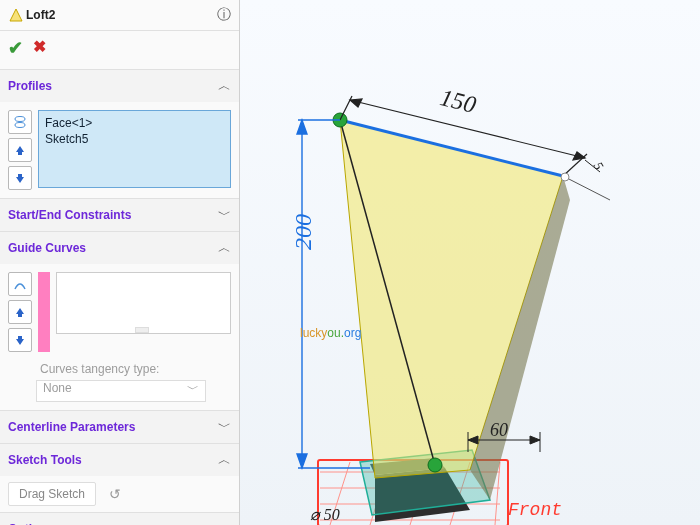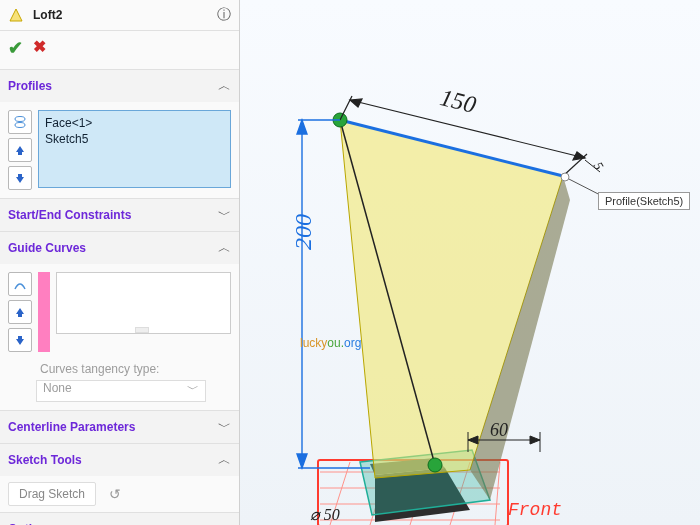--- a/index.html
+++ b/index.html
@@ -1,18 +1,18 @@
 <!DOCTYPE html>
 <html><head>
 <meta charset="utf-8">
 <style>
   * { margin: 0; padding: 0; box-sizing: border-box; font-family: "Segoe UI", Arial, sans-serif; font-size: 12px; }
   body { width: 700px; height: 525px; display: flex; background: #fff; overflow: hidden; }
   .panel { width: 240px; border-right: 1px solid #d0d0d0; background: #fafafa; display: flex; flex-direction: column; }
-  .titlebar { display: flex; align-items: center; gap: 9px; padding: 6px 8px; border-bottom: 1px solid #e0e0e0; }
+  .titlebar { display: flex; align-items: center; gap: 2px; padding: 6px 8px; border-bottom: 1px solid #e0e0e0; }
   .title-text { flex: 1; font-weight: 600; color: #222; }
   .help-icon { color: #555; font-size: 14px; }
   .confirm { padding: 6px 8px 10px 8px; display: flex; gap: 10px; border-bottom: 1px solid #e0e0e0; }
   .check { color: #3a9a3a; font-size: 18px; font-weight: bold; }
   .cross { color: #d02a2a; font-size: 16px; font-weight: bold; }
   .section { border-bottom: 1px solid #e0e0e0; }
   .section-header { display: flex; align-items: center; padding: 7px 8px; cursor: pointer; background: #f3f3f3; }
   .section-header .label { flex: 1; font-weight: 600; color: #6d28d9; font-size: 12px; }
   .chev { color: #555; font-size: 13px; }
   .section-body { padding: 8px; }
@@ -25,21 +25,21 @@
   .guides-row { display: flex; gap: 6px; }
   .pinkbox { width: 12px; background: #ff7fc0; }
   .guidelist { flex: 1; height: 62px; background: #fff; border: 1px solid #ccc; position: relative; }
   .scrolltick { position: absolute; bottom: 0; left: 45%; width: 14px; height: 6px; background: #eee; border: 1px solid #ddd; }
   .fieldlabel { color: #9d9d9d; padding: 10px 4px 4px 32px; }
   .combo { margin-left: 28px; border: 1px solid #ddd; background: #fff; height: 22px; display: flex; align-items: flex-start; padding: 0 6px; color: #9d9d9d; width: 170px; justify-content: space-between; }
   .tools-row { padding: 6px 8px; display: flex; align-items: center; gap: 13px; }
   .dragbtn { padding: 4px 10px; border: 1px solid #ddd; background: #fff; color: #888; border-radius: 2px; }
   .undo-icon { color: #999; font-size: 14px; }
   .viewport { position: relative; flex: 1; background: linear-gradient(#f8fbff, #eef3f8); overflow: hidden; }
-  .watermark { position: absolute; left: 60px; top: 312px; font-size: 38px; font-weight: 500; font-family: "Comic Sans MS", cursive; }
+  .watermark { position: absolute; left: 60px; top: 302px; font-size: 38px; font-weight: 500; font-family: "Comic Sans MS", cursive; }
   .wm-a { color: #d8962a; }
   .wm-b { color: #4aa63c; }
   .wm-c { color: #2a7de0; }
   .dim-label { position: absolute; font-style: italic; font-family: Georgia, serif; color: #1b6fe0; font-size: 24px; }
   .tooltip { position: absolute; background: #fff; border: 1px solid #999; padding: 2px 6px; font-size: 11px; color: #333; }
   .feature-icon { width: 16px; height: 16px; }
 </style>
 </head>
 <body>
 
@@ -220,18 +220,17 @@
     <line x1="345" y1="160" x2="360" y2="172" stroke="#222"></line>
   </svg>
 
   <div class="dim-label" style="left:50px; top:250px; transform: rotate(-90deg); transform-origin:left top;">200</div>
   <div class="dim-label" style="left:200px; top:88px; color:#222; transform: rotate(14deg);">150</div>
   <div class="dim-label" style="left:250px; top:420px; color:#222; font-size:18px;">60</div>
   <div class="dim-label" style="left:70px; top:505px; color:#222; font-size:16px;">⌀ 50</div>
   <div class="dim-label" style="left:355px; top:158px; color:#222; font-size:13px; transform:rotate(60deg);">5</div>
   <div style="position:absolute; left:268px; top:500px; color:#ff3b2f; font-style:italic; font-family:Liberation Mono, monospace; font-size:18px;">Front</div>
 
-  <div class="tooltip" style="left:358px; top:192px;">Profile(Sketch5)</div>
 
   <div class="watermark">
     <span class="wm-a">lucky</span><span class="wm-b">ou.</span><span class="wm-c">org</span>
   </div>
 </div>
 
 </body></html>

